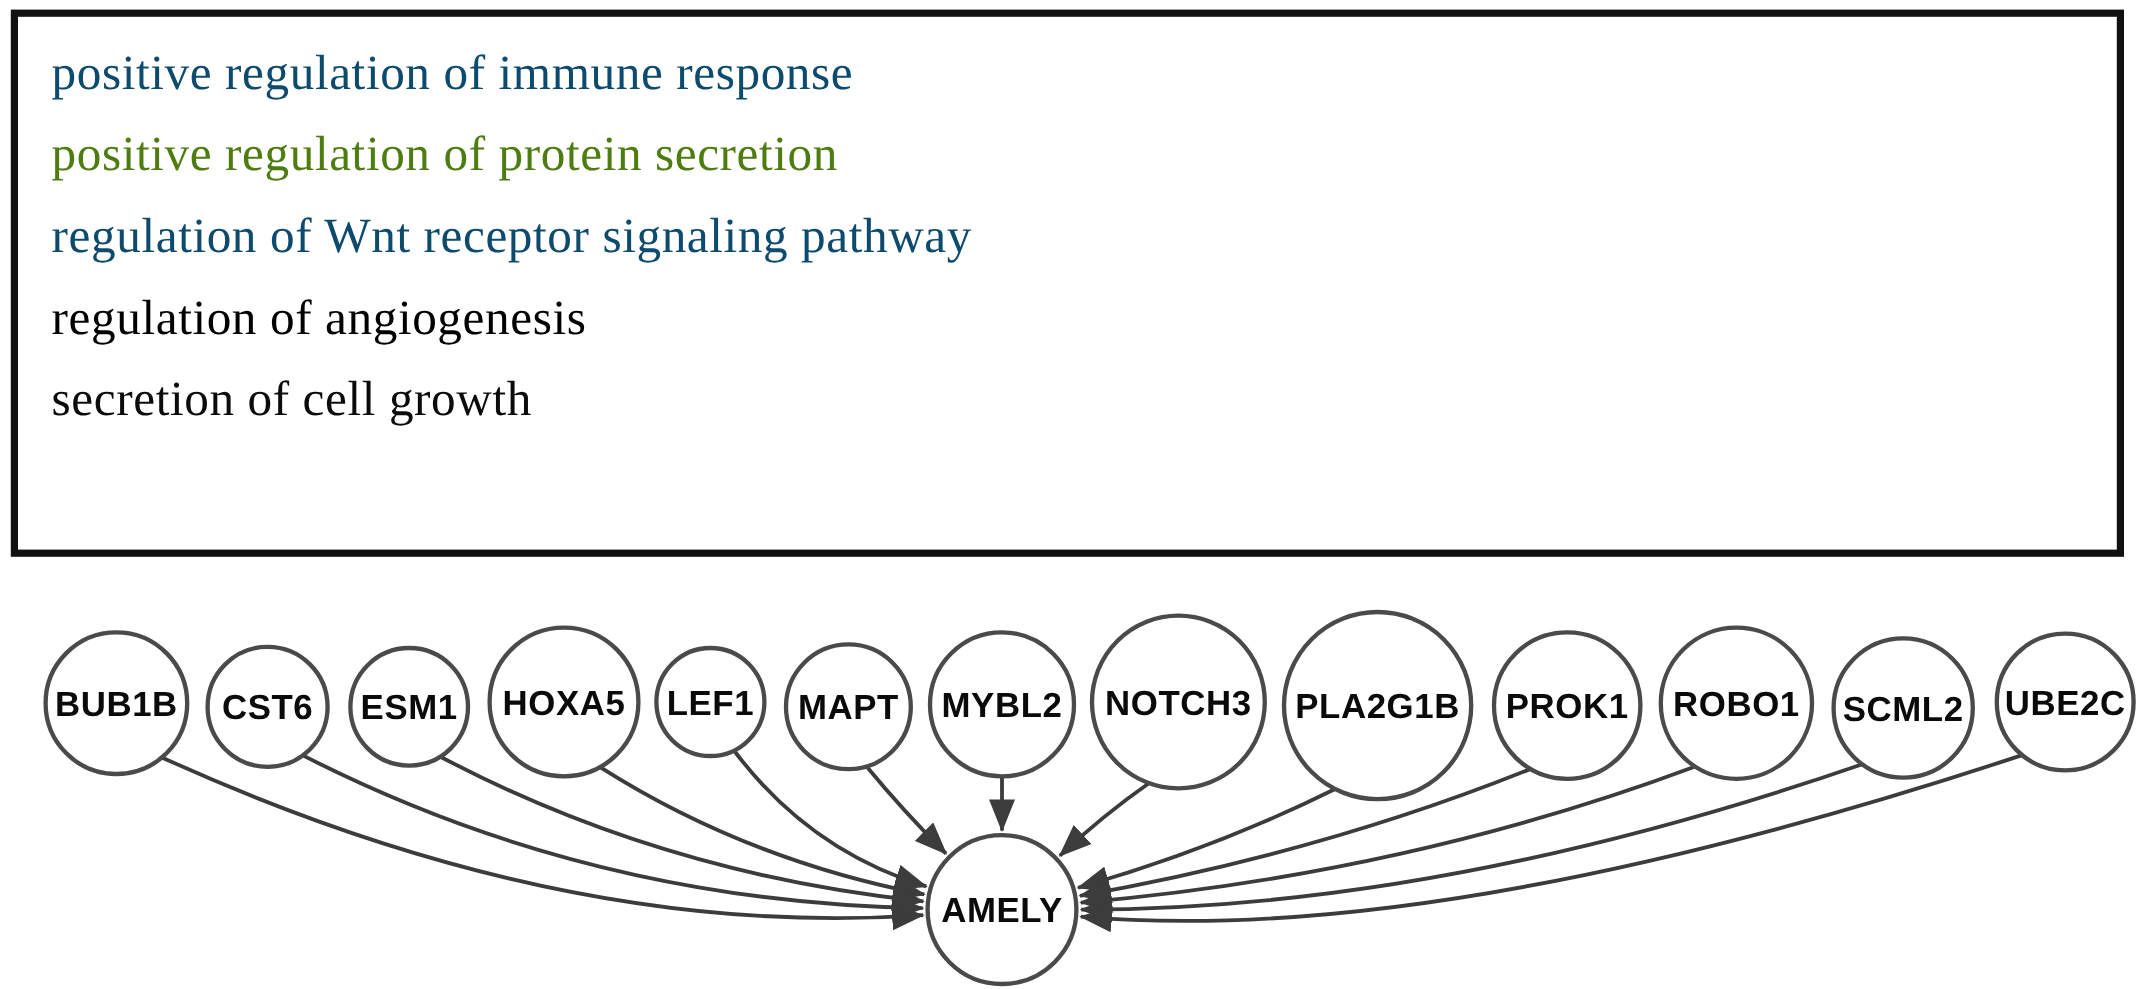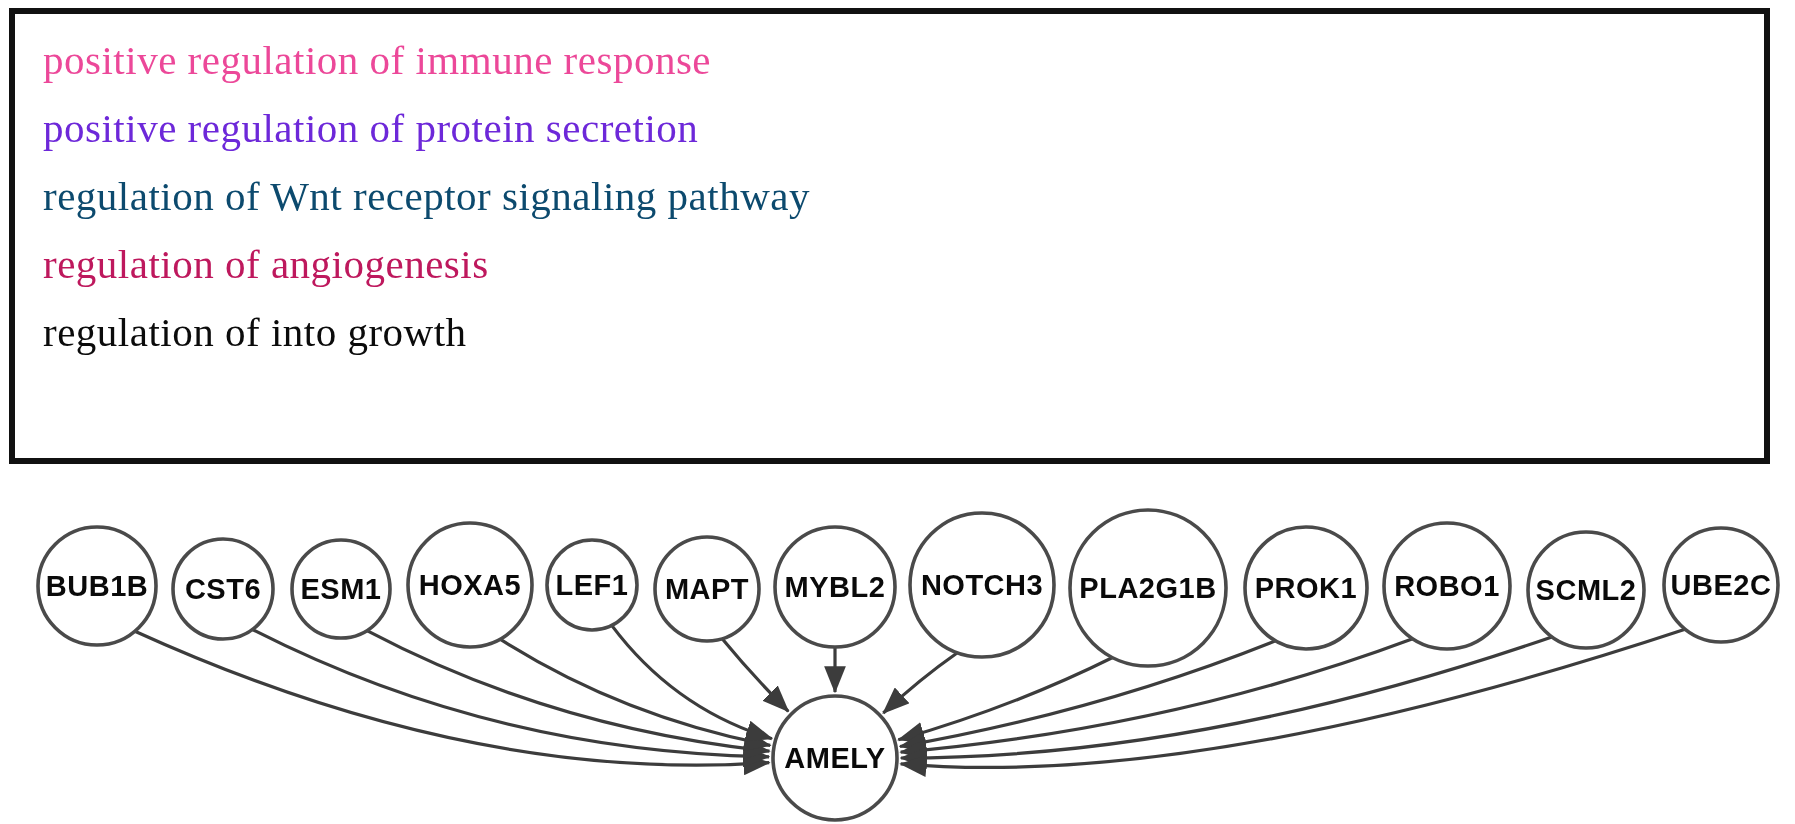--- a/index.html
+++ b/index.html
@@ -43,25 +43,25 @@
     font-weight: bold;
     font-size: 29px;
     letter-spacing: 0.5px;
   }
 </style>
 </head>
 <body>
 
 <div class="stage">
   <div class="go-box" id="goBox" style="border-color: rgb(17, 17, 17);">
-      <div class="go-term" style="color: #ec4899;">positive regulation of immune response</div>
-      <div class="go-term" style="color: #6d28d9;">positive regulation of protein secretion</div>
+      <div class="go-term" style="color: #0c4a6e;">positive regulation of immune response</div>
+      <div class="go-term" style="color: #4d7c0f;">positive regulation of protein secretion</div>
       <div class="go-term" style="color: #0c4a6e;">regulation of Wnt receptor signaling pathway</div>
-      <div class="go-term" style="color: #be185d;">regulation of angiogenesis</div>
-      <div class="go-term" style="color: rgb(11, 11, 11);">regulation of into growth</div>
+      <div class="go-term" style="color: #000000;">regulation of angiogenesis</div>
+      <div class="go-term" style="color: rgb(11, 11, 11);">secretion of cell growth</div>
     </div>
   <svg class="net-svg" id="netSvg" width="1795" height="824" viewBox="0 0 1795 824">
       <defs>
         <marker id="arrow" viewBox="0 0 10 8" refX="9.5" refY="4" markerWidth="8.5" markerHeight="6.8" orient="auto">
           <path d="M0,0 L10,4 L0,8 Z" fill="#3c3c3c"></path>
         </marker>
       </defs>
       <path d="M 134.9 631.2 Q 469.9 783.5 769.2 762.6" fill="none" stroke="#3c3c3c" stroke-width="3.2" marker-end="url(#arrow)"></path>
       <path d="M 252.4 629.5 Q 492.4 752.0 769.0 756.8" fill="none" stroke="#3c3c3c" stroke-width="3.2" marker-end="url(#arrow)"></path>
       <path d="M 367.0 630.6 Q 552.1 728.3 769.4 751.1" fill="none" stroke="#3c3c3c" stroke-width="3.2" marker-end="url(#arrow)"></path>

